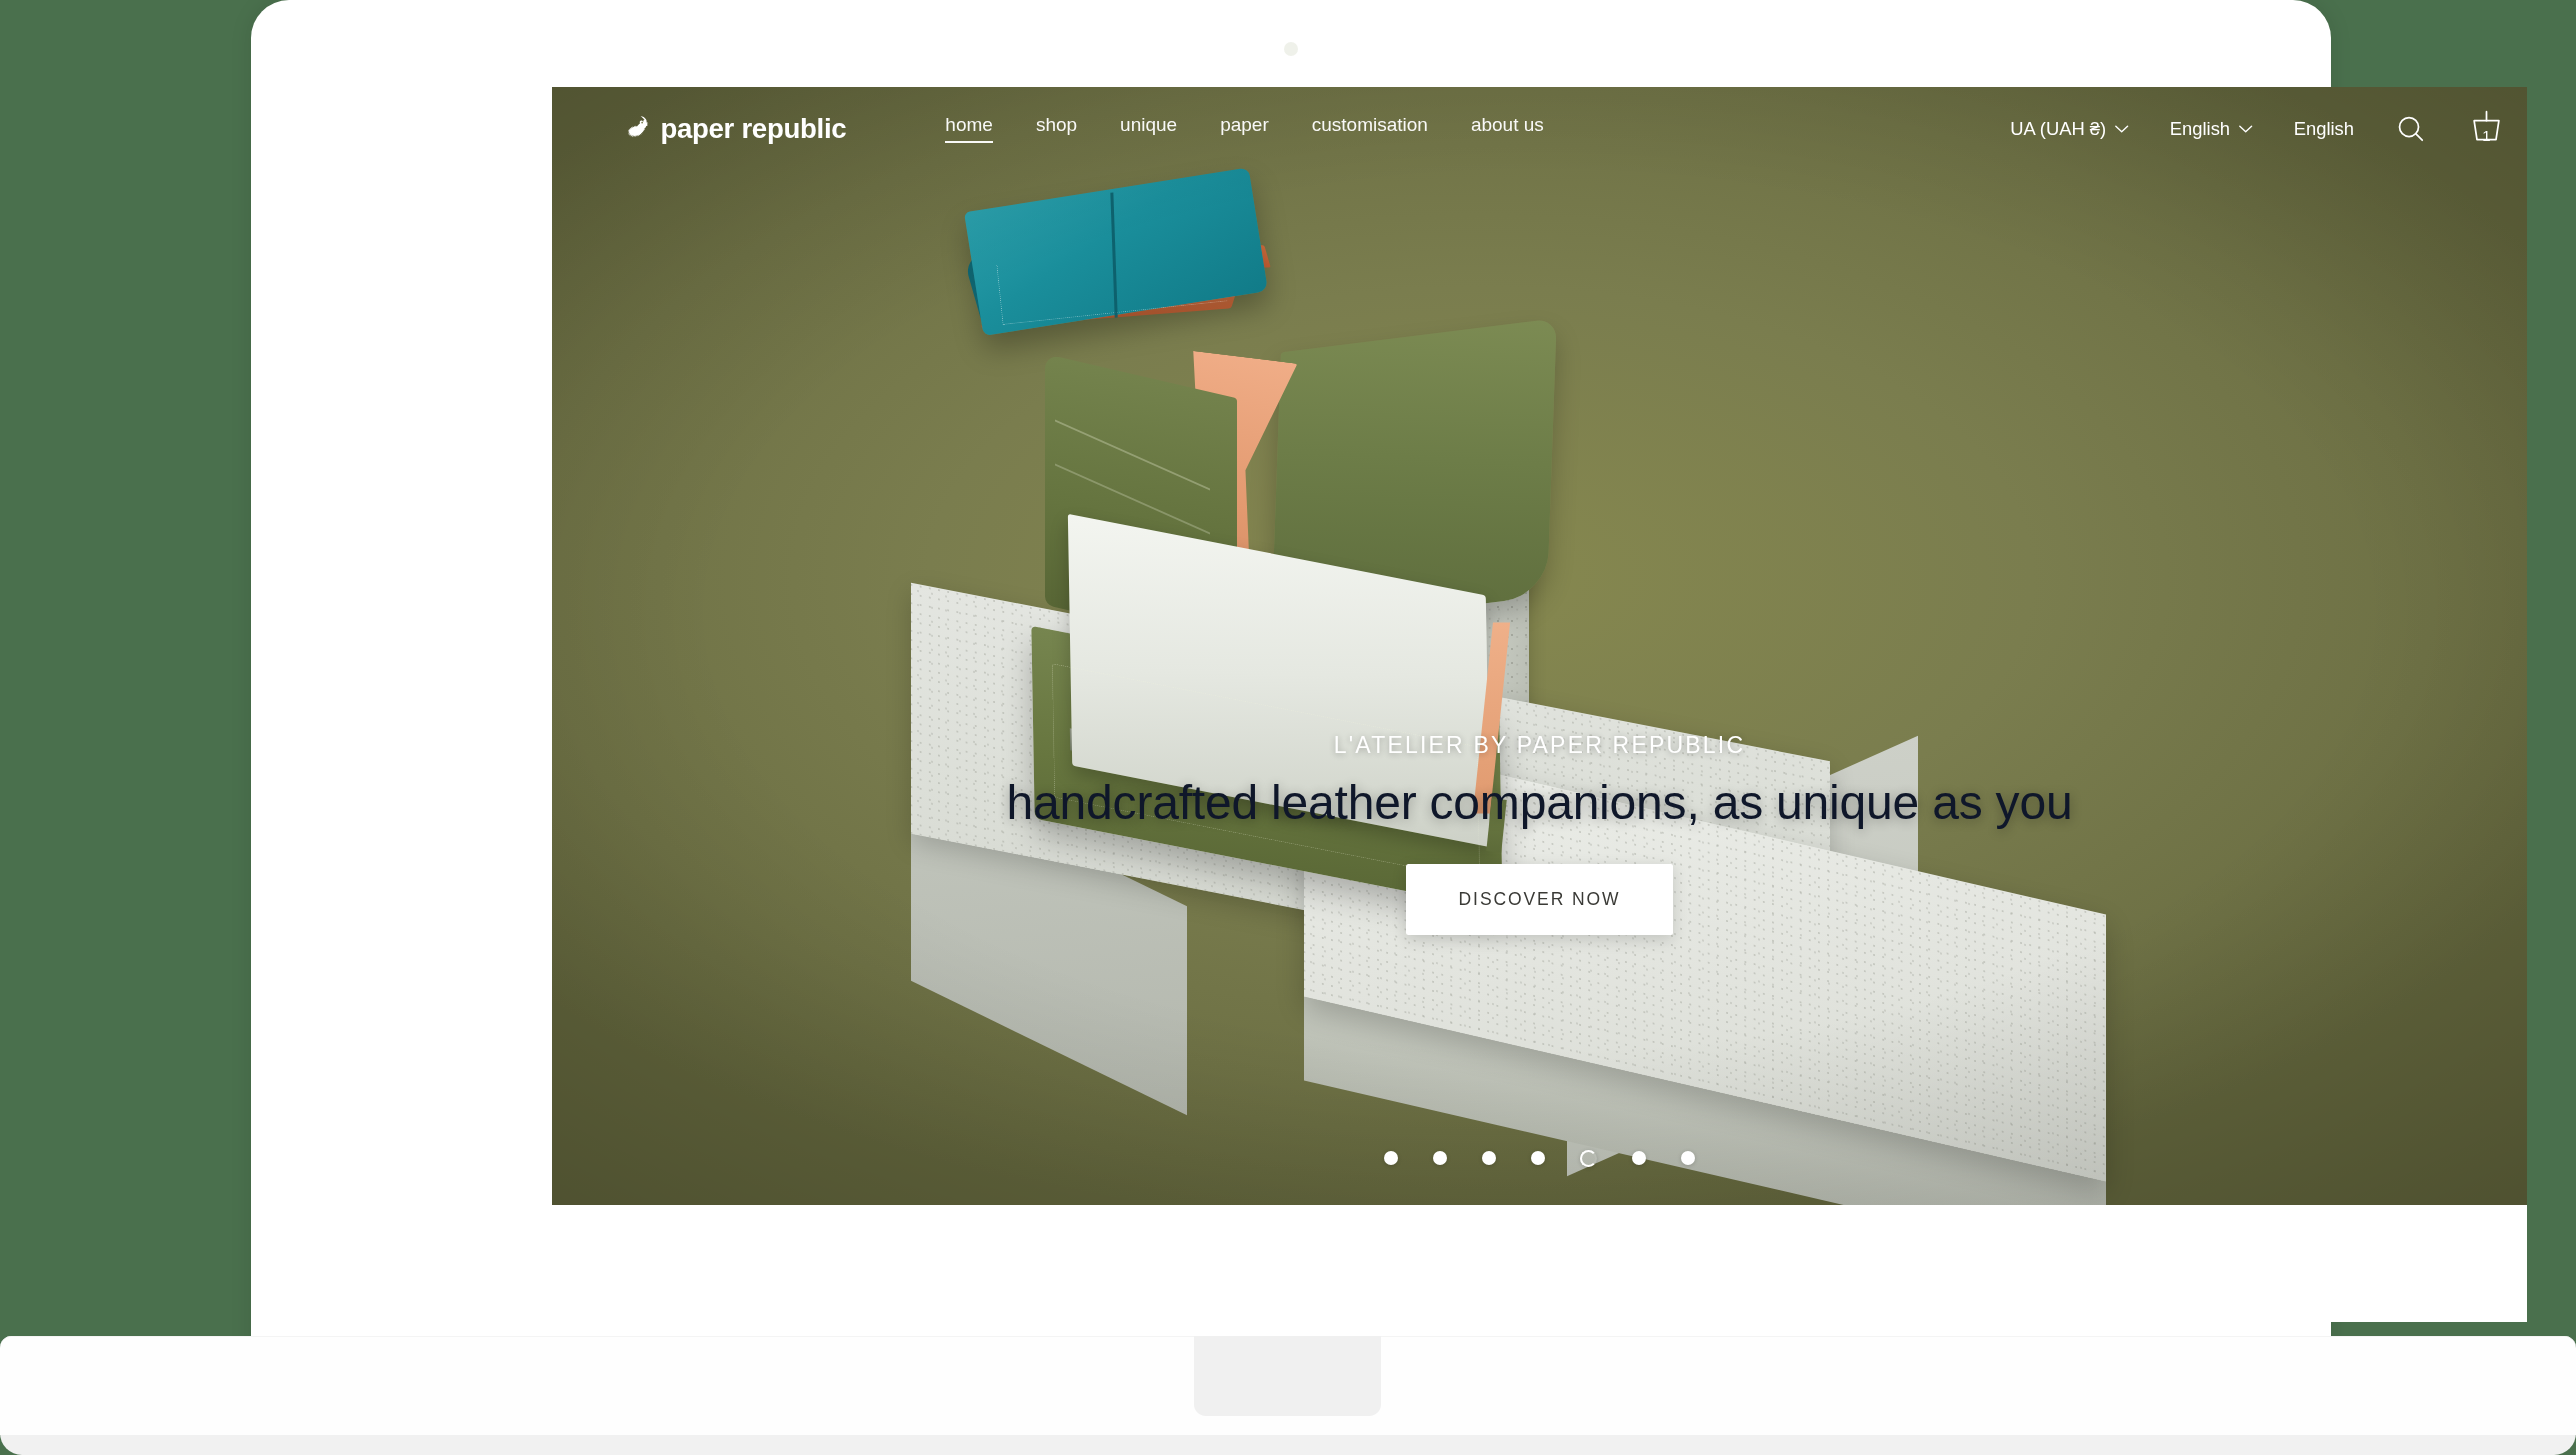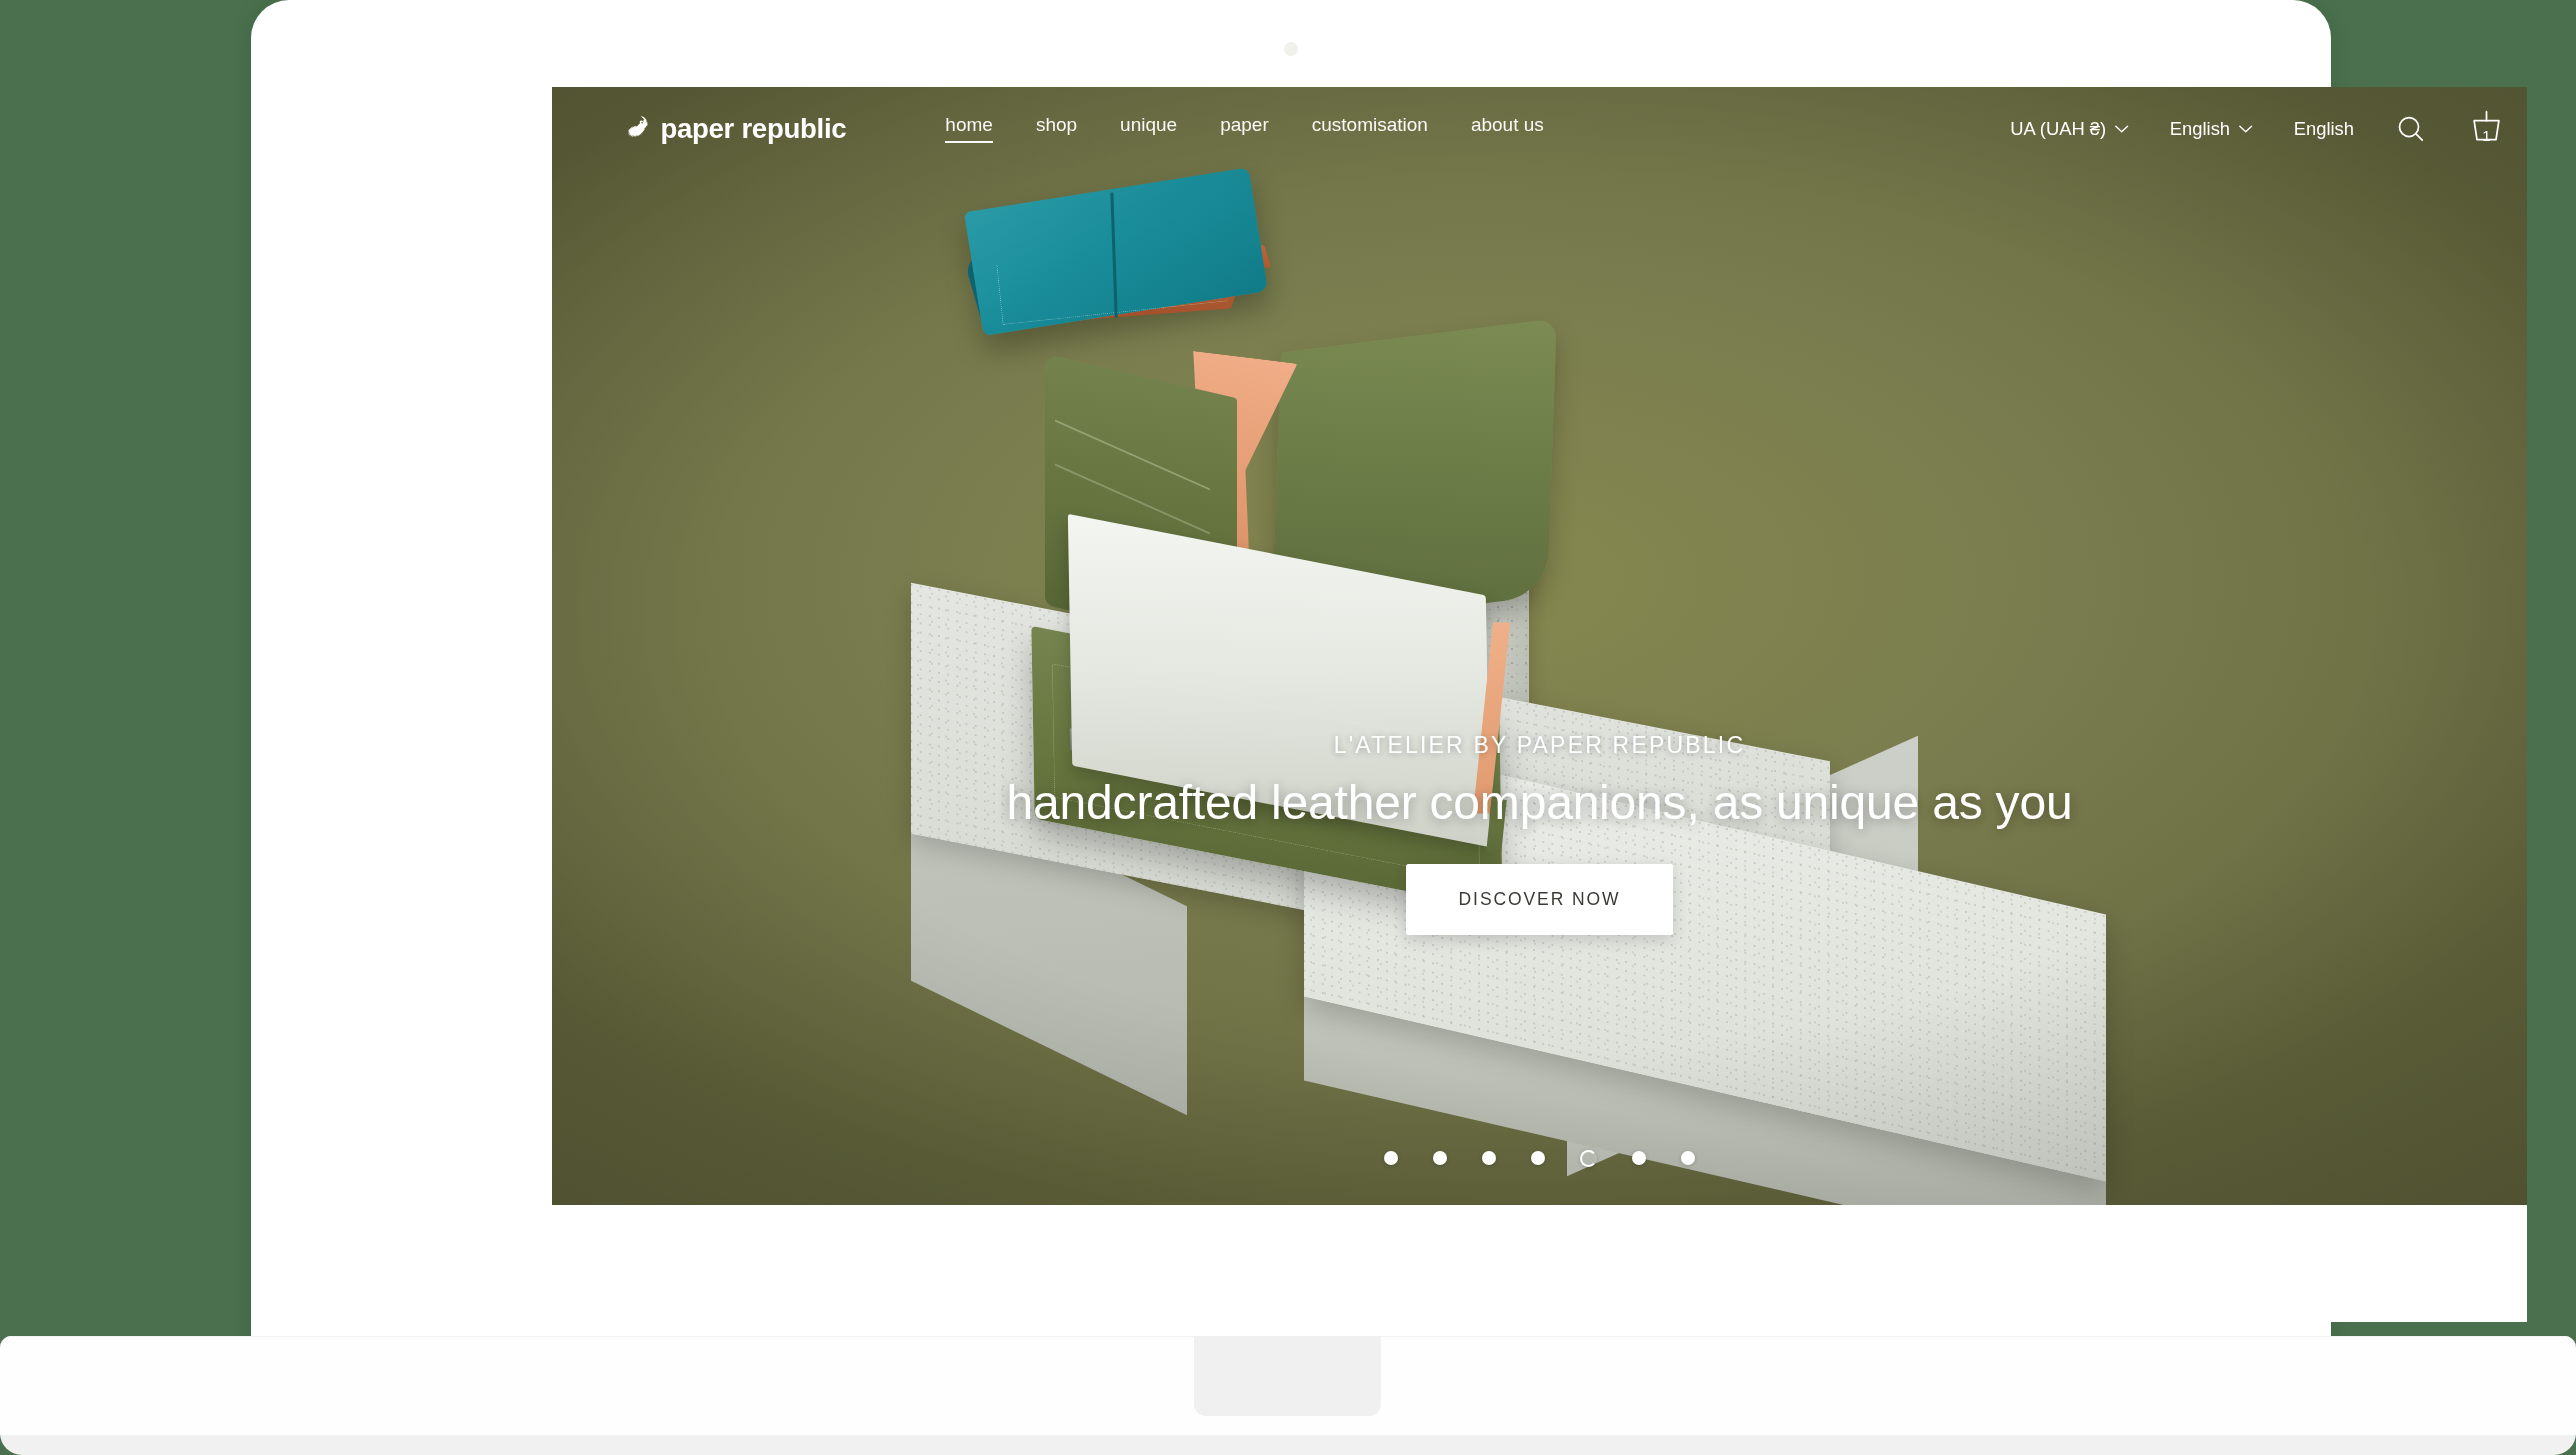--- a/index.html
+++ b/index.html
@@ -268,21 +268,21 @@
   
   #hero-copy{
     position:absolute; left:0; right:0; top:645px;
     text-align:center; z-index:30;
   }
   #hero-eyebrow{
     color:#ffffff; font-size:23px; letter-spacing:2.2px;
     text-shadow:0 0.8px 6.7px rgba(0,0,0,.30);
   }
   #hero-headline{
-    margin-top:16.7px; color:#ffffff; font-size:48px; font-weight:400;
+    margin-top:16.7px; color:#0f172a; font-size:48px; font-weight:400;
     line-height:1.12; letter-spacing:-0.2px;
     text-shadow:0 1.7px 11.7px rgba(0,0,0,.32);
   }
   #hero-cta{
     display:inline-block; margin-top:35px;
     background:#fff; color:#3a3a36;
     font-size:17.5px; letter-spacing:1.9px;
     padding:25px 53px; border:none; border-radius:2.5px;
     cursor:pointer; box-shadow:0 4.2px 15px rgba(0,0,0,.14);
   }

